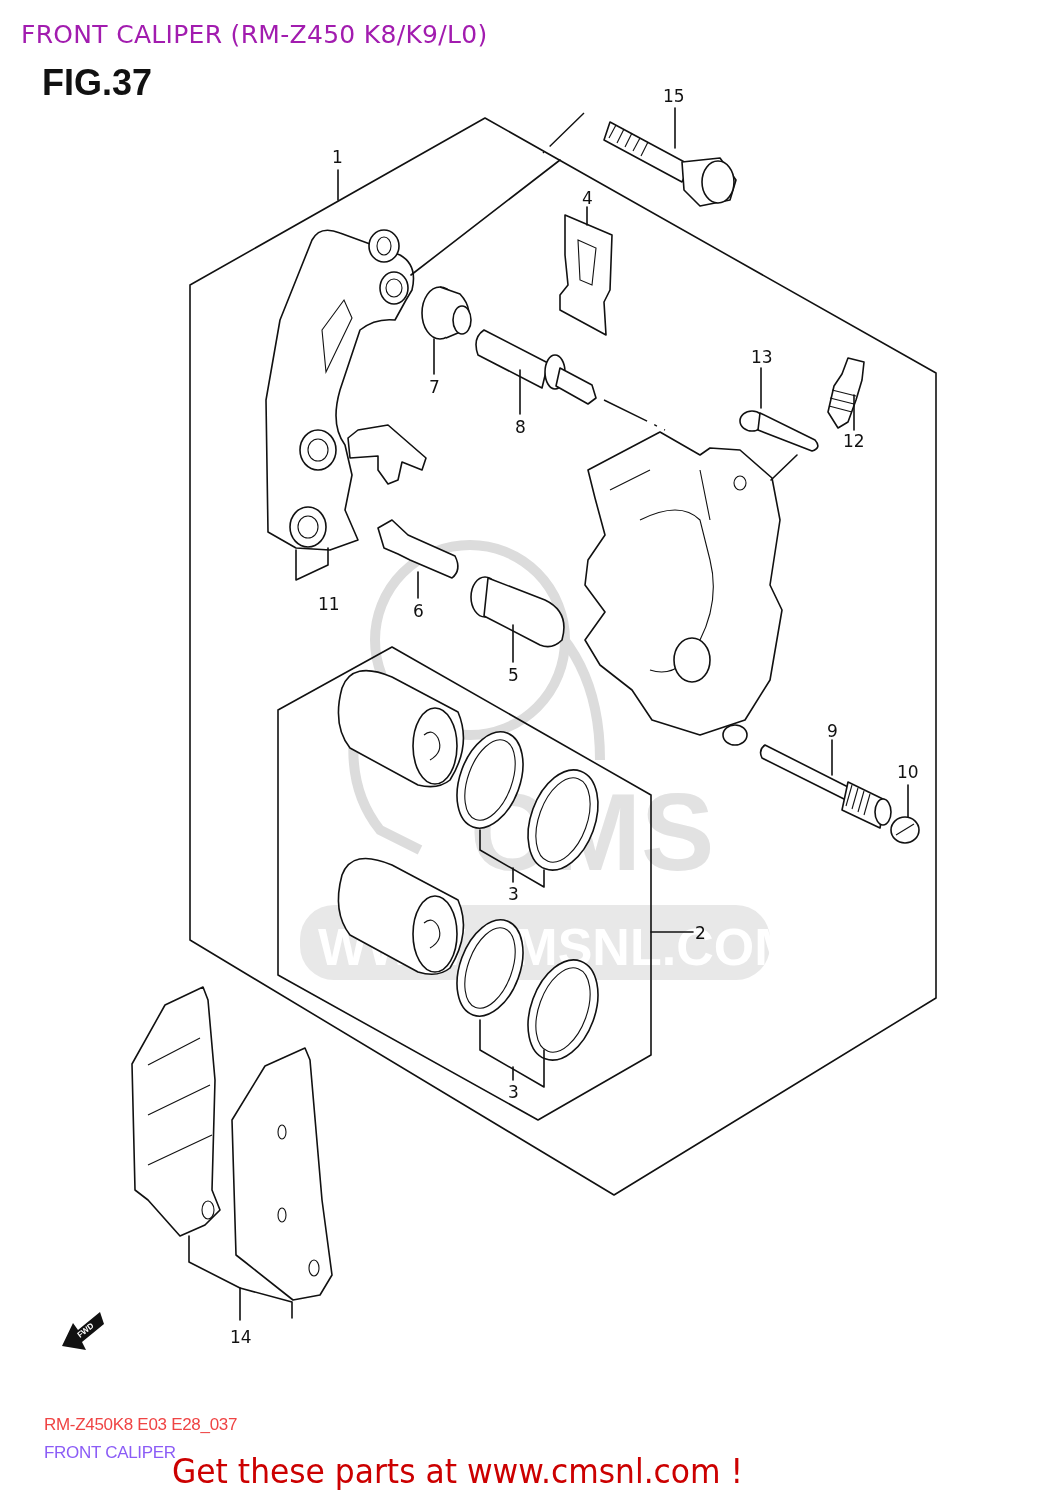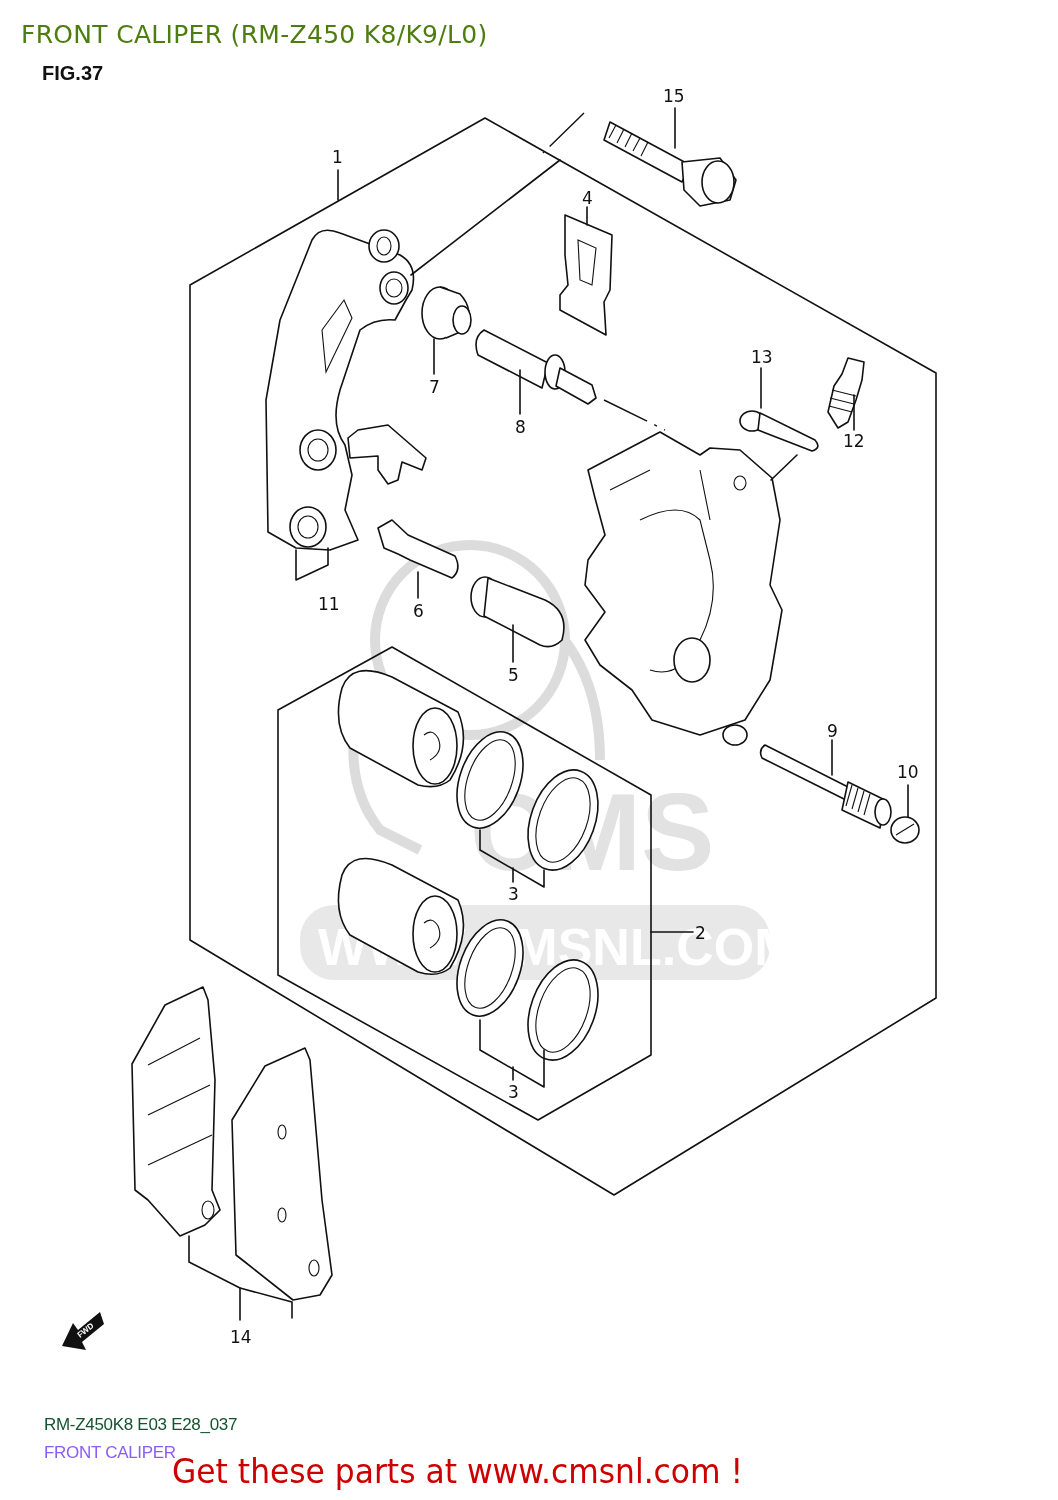--- a/index.html
+++ b/index.html
@@ -1,38 +1,38 @@
 <!DOCTYPE html>
 <html><head>
 <meta charset="utf-8">
 <style>
   html, body { margin: 0; padding: 0; background: #ffffff; }
   body { width: 1058px; height: 1500px; position: relative; overflow: hidden; }
   .page-title {
     position: absolute; left: 21px; top: 20px;
-    font-family: "DejaVu Sans", sans-serif; font-size: 25px; color: #4d7c0f;
+    font-family: "DejaVu Sans", sans-serif; font-size: 25px; color: #a21caf;
     letter-spacing: 0.3px; white-space: nowrap;
   }
   .fig-label {
     position: absolute; left: 42px; top: 62px;
-    font-family: "Liberation Sans", sans-serif; font-weight: bold; font-size: 20px; color: #111; text-align: right;
+    font-family: "Liberation Sans", sans-serif; font-weight: bold; font-size: 36px; color: #111; text-align: right;
   }
   .diagram { position: absolute; left: 0; top: 0; width: 1058px; height: 1500px; }
   .callout {
     font-family: "DejaVu Sans", sans-serif; font-size: 17px; fill: #111;
   }
   .ln { stroke: #111; stroke-width: 1.6; fill: none; stroke-linejoin: round; stroke-linecap: round; }
   .part { stroke: #111; stroke-width: 1.6; fill: #fff; stroke-linejoin: round; }
   .thin { stroke: #111; stroke-width: 1.1; fill: none; }
   .dash { stroke: #111; stroke-width: 1.4; fill: none; stroke-dasharray: 48 8 3 8; }
   .wm { fill: none; stroke: #dcdcdc; stroke-width: 10; }
   .wm-text { font-family: "Liberation Sans", sans-serif; font-weight: bold; fill: #e2e2e2; }
   .footer-code {
     position: absolute; left: 44px; top: 1415px;
-    font-family: "Liberation Sans", sans-serif; font-size: 17px; color: #14532d; letter-spacing: -0.3px;
+    font-family: "Liberation Sans", sans-serif; font-size: 17px; color: #ef4444; letter-spacing: -0.3px;
   }
   .footer-name {
     position: absolute; left: 44px; top: 1443px;
     font-family: "Liberation Sans", sans-serif; font-size: 17px; color: #8b5cf6; letter-spacing: -0.3px;
   }
   .promo {
     position: absolute; left: 172px; top: 1452px;
     font-family: "DejaVu Sans", sans-serif; font-size: 33px; color: #cc0000; white-space: nowrap;
     transform: scaleX(0.95); transform-origin: left top;
   }

